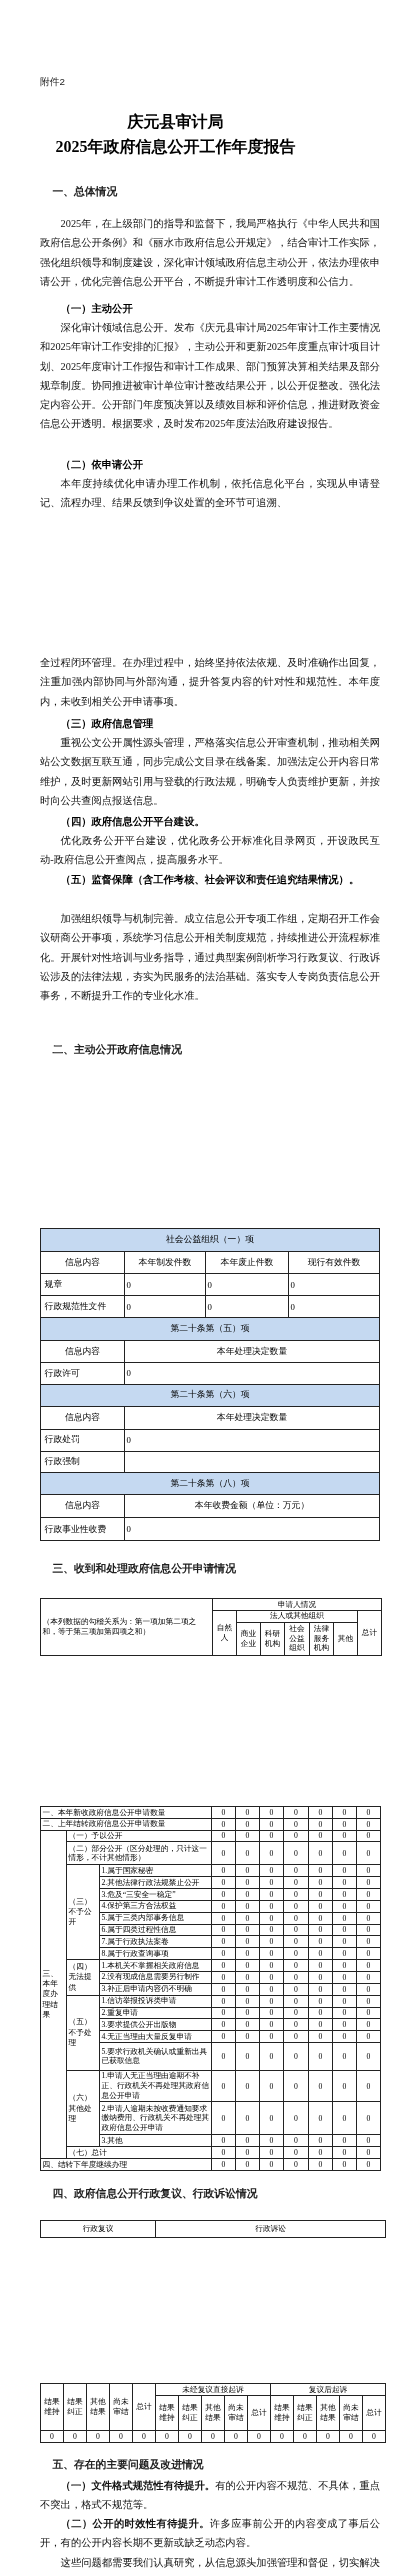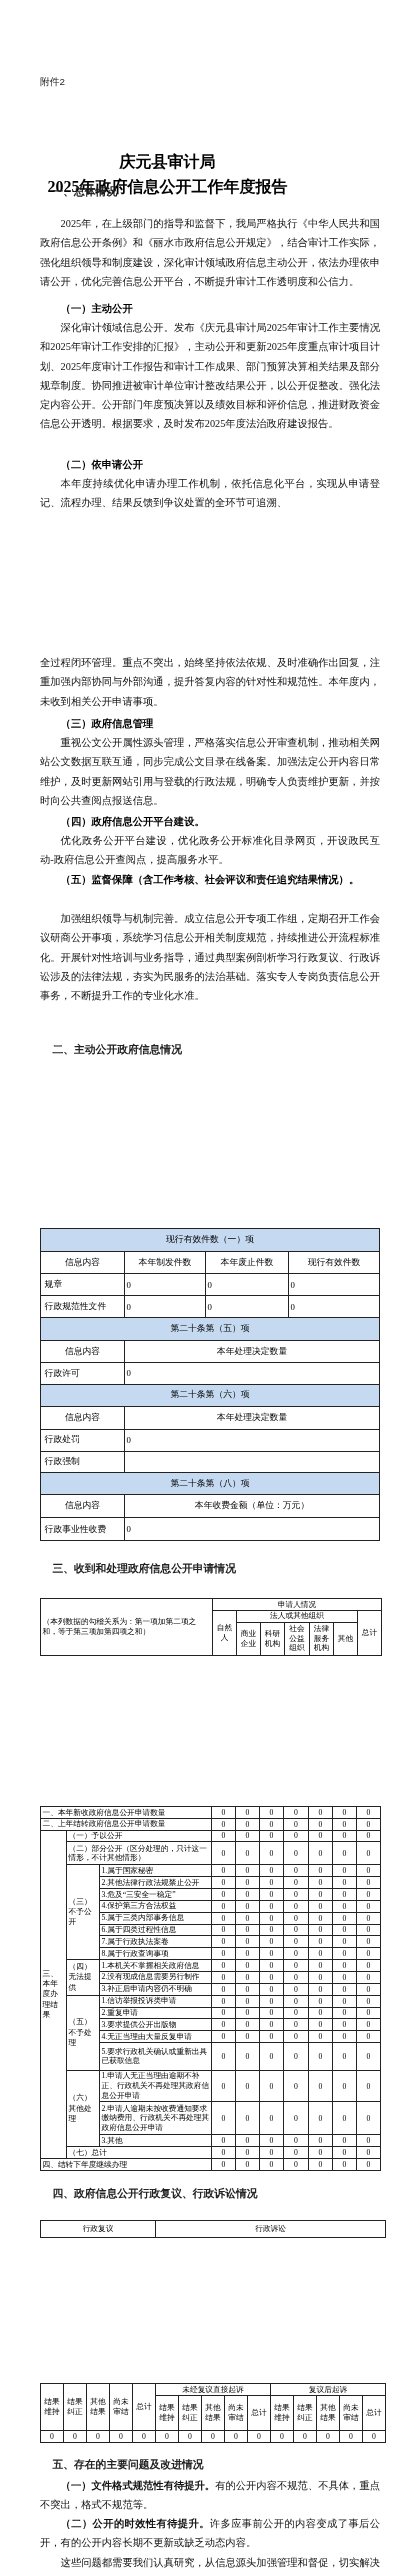--- a/index.html
+++ b/index.html
@@ -1,20 +1,20 @@
 <!DOCTYPE html>
 <html style="font-size:8.2px"><head>
 <meta charset="utf-8">
 <style>
   html,body{margin:0;padding:0;background:#ffffff;}
   #page{position:relative;width:409px;height:2890px;background:#ffffff;overflow:hidden;
         font-family:"Liberation Serif",serif;color:#1a1a1a;}
   .abs{position:absolute;}
   .blk{left:40px;width:340px;}
-  .full{left:0;width:335px;margin-top:40px;}
+  .full{left:8px;width:335px;}
   .attach{font-size:9.8px;font-family:"Liberation Sans",sans-serif;color:#222;}
   .doc-title{font-size:16px;font-weight:bold;text-align:center;line-height:20.6px;color:#000;}
   .sec-h{font-family:"Liberation Sans",sans-serif;font-weight:bold;font-size:10.8px;
          padding-left:12.4px;color:#222;line-height:17.5px;}
   .sub-h{font-weight:bold;font-size:10.3px;text-indent:20.6px;line-height:19.3px;text-align:justify;color:#000;}
   .para{font-size:10.3px;line-height:19.3px;text-align:justify;color:#111;}
   .indent{text-indent:20.6px;}
   .lead-bold{font-weight:bold;margin-top:34px;}
   table.rpt{border-collapse:collapse;table-layout:fixed;border:1px solid #222;
             font-family:"Liberation Serif",serif;color:#000;}
@@ -42,21 +42,21 @@
 
   <div class="abs blk sec-h" style="top:183px;">一、总体情况</div>
   <div class="abs blk para indent" style="top:214px;">2025年，在上级部门的指导和监督下，我局严格执行《中华人民共和国政府信息公开条例》和《丽水市政府信息公开规定》，结合审计工作实际，强化组织领导和制度建设，深化审计领域政府信息主动公开，依法办理依申请公开，优化完善信息公开平台，不断提升审计工作透明度和公信力。</div>
 
   <div class="abs blk sub-h" style="top:299px;">（一）主动公开</div>
   <div class="abs blk para indent" style="top:318px;">深化审计领域信息公开。发布《庆元县审计局2025年审计工作主要情况和2025年审计工作安排的汇报》，主动公开和更新2025年度重点审计项目计划、2025年度审计工作报告和审计工作成果、部门预算决算相关结果及部分规章制度。协同推进被审计单位审计整改结果公开，以公开促整改。强化法定内容公开。公开部门年度预决算以及绩效目标和评价信息，推进财政资金信息公开透明。根据要求，及时发布2025年度法治政府建设报告。</div>
 
   <div class="abs blk sub-h" style="top:455px;">（二）依申请公开</div>
   <div class="abs blk para indent" style="top:474px;">本年度持续优化申请办理工作机制，依托信息化平台，实现从申请登记、流程办理、结果反馈到争议处置的全环节可追溯、</div>
 
-  <div class="abs blk para" style="top:653px;">全过程闭环管理。重点不突出，始终坚持依法依规、及时准确作出回复，注重加强内部协同与外部沟通，提升答复内容的针对性和规范性。本年度内，未收到相关公开申请事项。</div>
+  <div class="abs blk para" style="top:653px;">全过程闭环管理。在办理过程中，始终坚持依法依规、及时准确作出回复，注重加强内部协同与外部沟通，提升答复内容的针对性和规范性。本年度内，未收到相关公开申请事项。</div>
 
   <div class="abs blk sub-h" style="top:714px;">（三）政府信息管理</div>
   <div class="abs blk para indent" style="top:733px;">重视公文公开属性源头管理，严格落实信息公开审查机制，推动相关网站公文数据互联互通，同步完成公文目录在线备案。加强法定公开内容日常维护，及时更新网站引用与登载的行政法规，明确专人负责维护更新，并按时向公共查阅点报送信息。</div>
 
   <div class="abs blk sub-h" style="top:812px;">（四）政府信息公开平台建设。</div>
   <div class="abs blk para indent" style="top:831px;">优化政务公开平台建设，优化政务公开标准化目录网页，开设政民互动-政府信息公开查阅点，提高服务水平。</div>
 
   <div class="abs blk sub-h" style="top:870px;">（五）监督保障（含工作考核、社会评议和责任追究结果情况）。</div>
   <div class="abs blk para indent" style="top:909px;">加强组织领导与机制完善。成立信息公开专项工作组，定期召开工作会议研商公开事项，系统学习信息公开相关制度规范，持续推进公开流程标准化。开展针对性培训与业务指导，通过典型案例剖析学习行政复议、行政诉讼涉及的法律法规，夯实为民服务的法治基础。落实专人专岗负责信息公开事务，不断提升工作的专业化水准。</div>
 
@@ -64,21 +64,21 @@
 
   <table class="rpt t1 abs" style="top: 1228px; left: 40px; width: 340px;">
       <colgroup>
         <col style="width: 84px;">
         <col style="width: 81px;">
         <col style="width: 83px;">
         <col style="width: 91px;">
       </colgroup>
       <tbody>
         <tr style="height: 23px;">
-          <td colspan="4" class="c-hdr">现行有效件数（一）项</td>
+          <td colspan="4" class="c-hdr">社会公益组织（一）项</td>
         </tr>
         <tr style="height: 22px;">
           <td class="c-ch">信息内容</td>
           <td class="c-ch">本年制发件数</td>
           <td class="c-ch">本年废止件数</td>
           <td class="c-ch">现行有效件数</td>
         </tr>
         <tr style="height: 22px;">
           <td class="c-lbl">规章</td>
           <td class="c-val">0</td>

